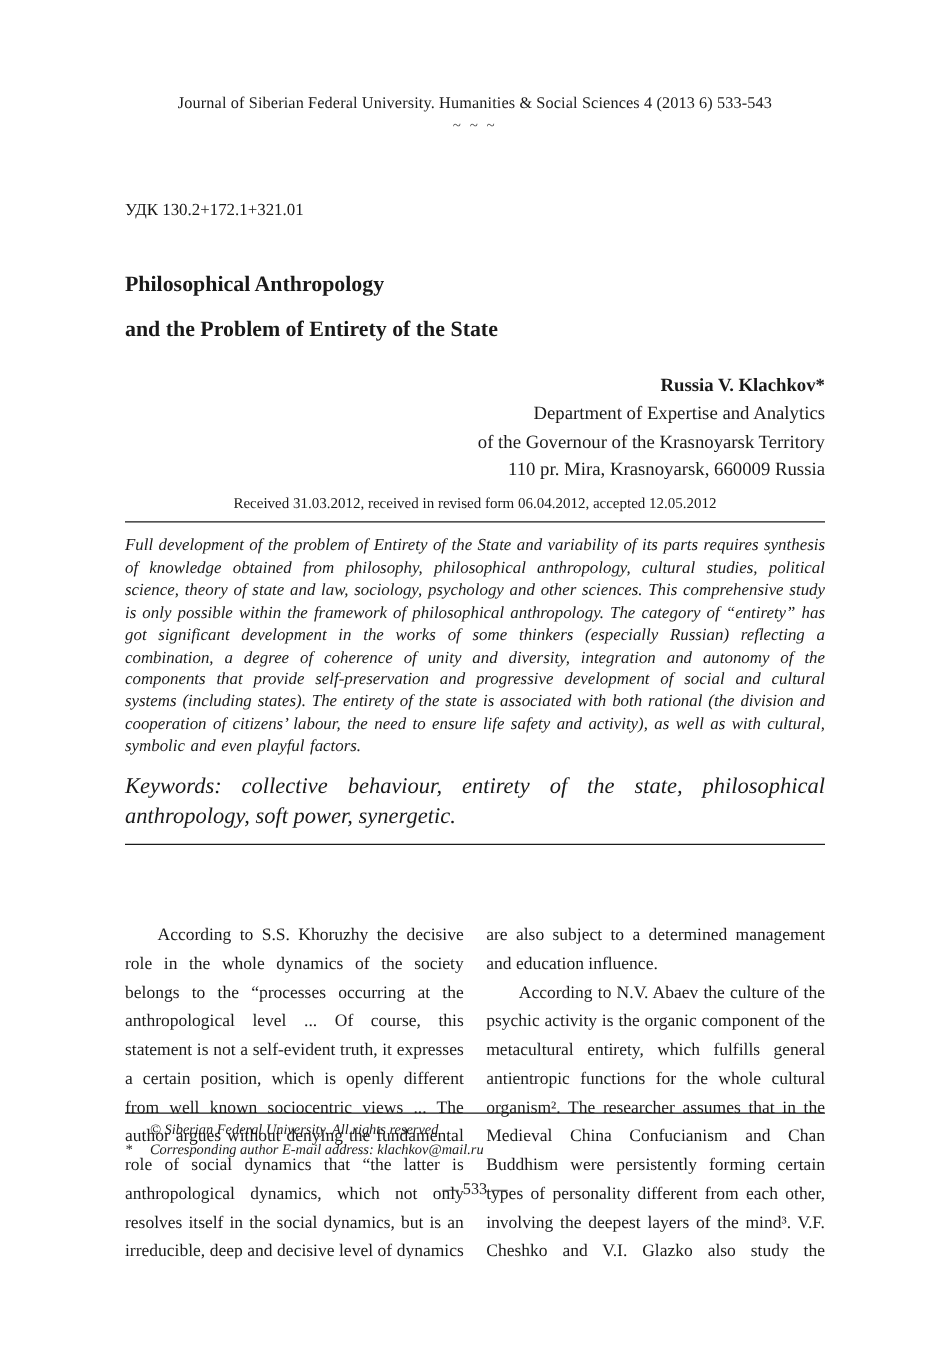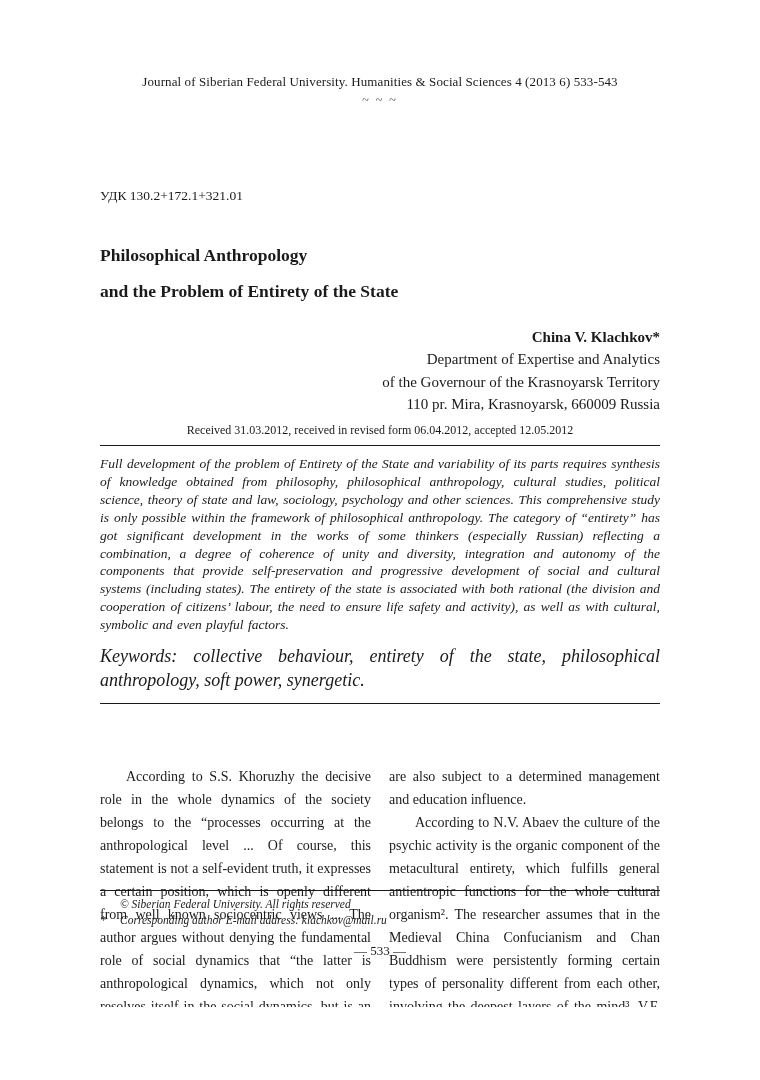--- a/index.html
+++ b/index.html
@@ -26,21 +26,21 @@
   }
   .tilde-sep {
     text-align: center;
     font-size: 12px;
     color: #444;
     margin-top: 3px;
     letter-spacing: 2px;
   }
   .udk {
     font-size: 13.5px;
-    margin-top: 80px;
+    margin-top: 52px;
   }
   .article-title {
     margin-top: 34px;
     font-size: 17.5px;
     font-weight: bold;
     line-height: 2.05;
   }
   .author-block {
     margin-top: 16px;
     text-align: right;
@@ -137,21 +137,21 @@
   <div class="tilde-sep">~ ~ ~</div>
 
   <div class="udk">УДК 130.2+172.1+321.01</div>
 
   <div class="article-title">
     <div>Philosophical Anthropology</div>
     <div>and the Problem of Entirety of the State</div>
   </div>
 
   <div class="author-block">
-    <div class="author-name">China V. Klachkov*</div>
+    <div class="author-name">Russia V. Klachkov*</div>
     <div class="affiliation">Department of Expertise and Analytics</div>
     <div class="affiliation">of the Governour of the Krasnoyarsk Territory</div>
     <div class="affiliation">110 pr. Mira, Krasnoyarsk, 660009 Russia</div>
   </div>
 
   <div class="received-line">Received 31.03.2012, received in revised form 06.04.2012, accepted 12.05.2012</div>
 
   <hr class="rule">
 
   <div class="abstract">Full development of the problem of Entirety of the State and variability of its parts requires synthesis of knowledge obtained from philosophy, philosophical anthropology, cultural studies, political science, theory of state and law, sociology, psychology and other sciences. This comprehensive study is only possible within the framework of philosophical anthropology. The category of “entirety” has got significant development in the works of some thinkers (especially Russian) reflecting a combination, a degree of coherence of unity and diversity, integration and autonomy of the components that provide self-preservation and progressive development of social and cultural systems (including states). The entirety of the state is associated with both rational (the division and cooperation of citizens’ labour, the need to ensure life safety and activity), as well as with cultural, symbolic and even playful factors.</div>

